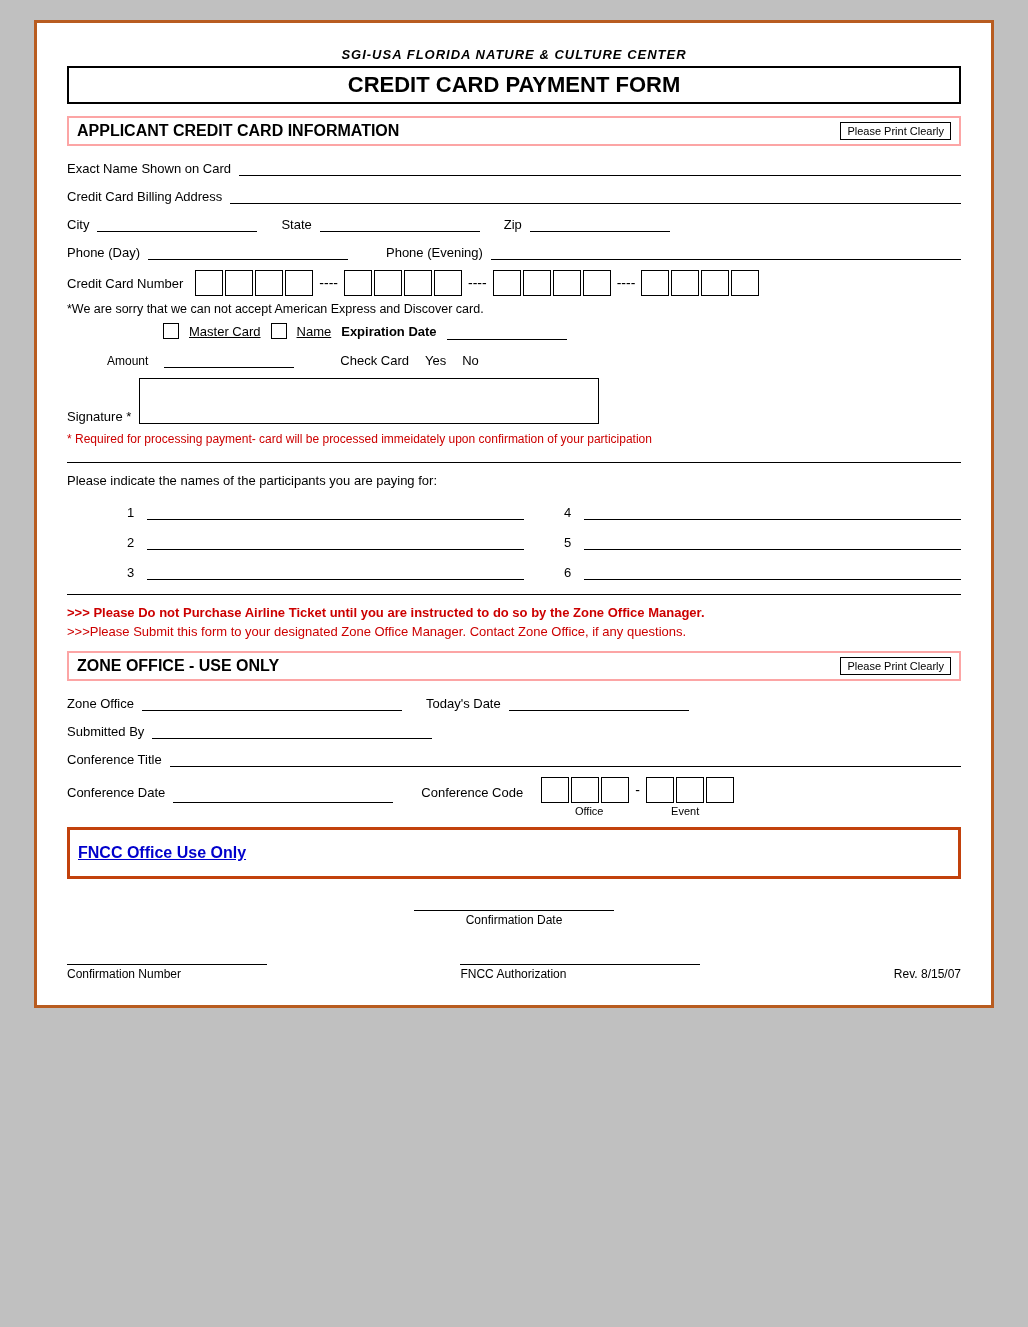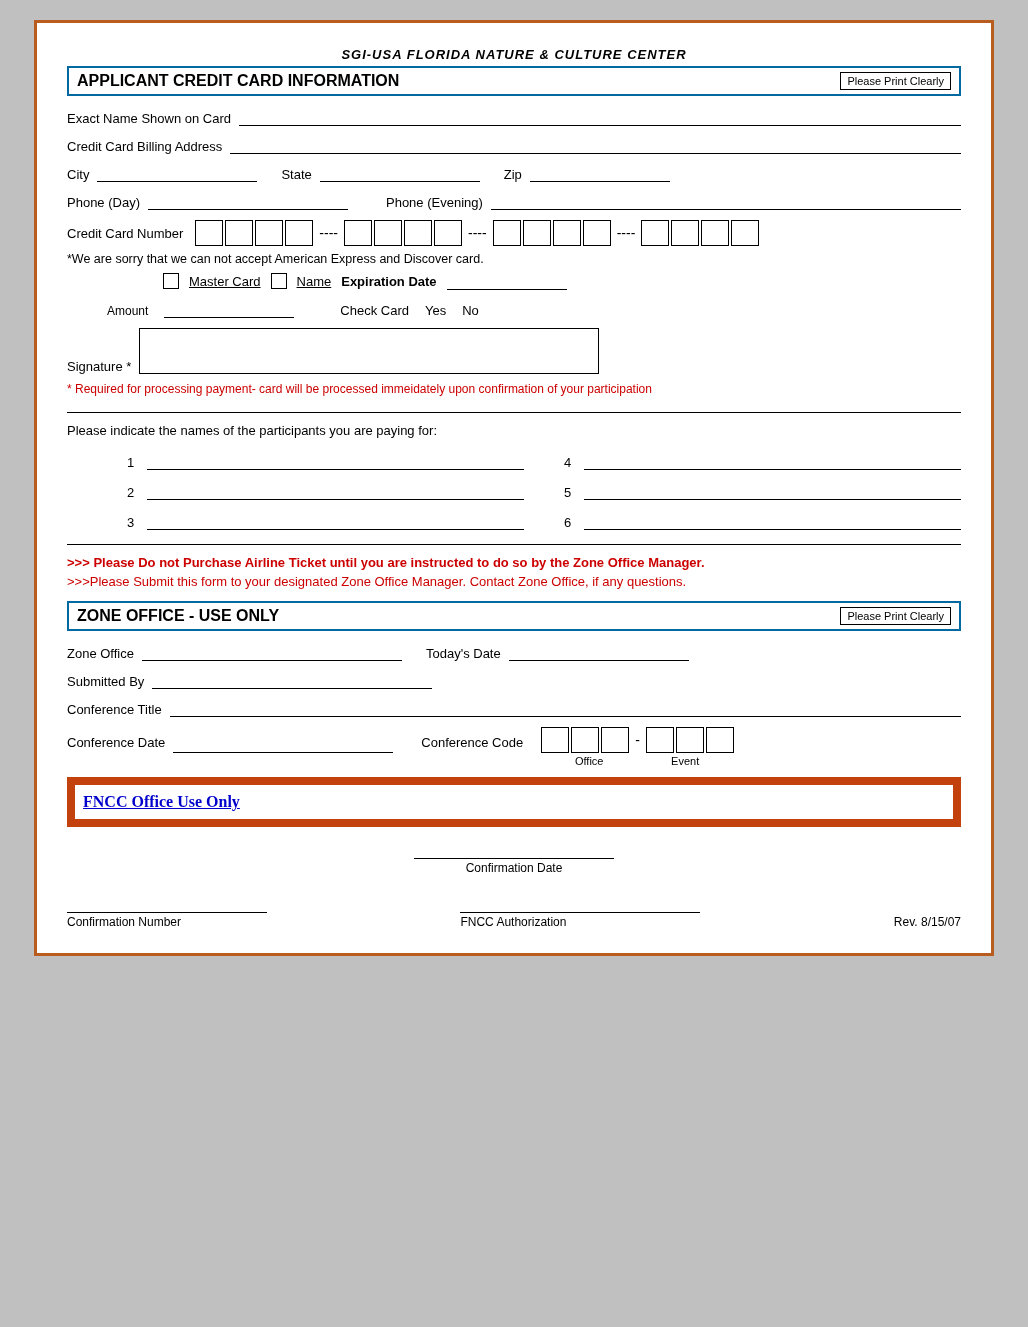--- a/index.html
+++ b/index.html
@@ -30,21 +30,21 @@
       font-weight: bold;
       font-size: 22px;
       border: 2px solid #000;
       padding: 4px 0;
       margin-bottom: 12px;
     }
     .section-header {
       display: flex;
       align-items: flex-end;
       justify-content: space-between;
-      border: 2px solid #0369a1;
+      border: 2px solid #fca5a5;
       padding: 4px 8px;
       margin-bottom: 12px;
     }
     .section-header-title {
       font-weight: bold;
       font-size: 16px;
     }
     .print-clearly {
       font-size: 11px;
       border: 1px solid #000;
@@ -211,24 +211,23 @@
     .conf-code-box {
       width: 28px;
       height: 26px;
       border: 1px solid #000;
     }
     .conf-dash {
       font-size: 14px;
       padding: 0 4px;
     }
     .fncc-header {
-      border: 8px solid #c2410c;
-      padding: 8px 8px;
+      border: 3px solid #c2410c;
+      padding: 14px 8px;
       margin-bottom: 14px;
-      font-family: Liberation Serif, serif;
     }
     .fncc-title {
       color: #0000cc;
       font-weight: bold;
       font-size: 16px;
       text-decoration: underline;
     }
     .confirmation-date-section {
       display: flex;
       justify-content: center;
@@ -277,20 +276,21 @@
       margin: 10px 0;
     }
   </style>
 </head>
 <body>
 
 <div class="page">
 
   <div class="org-title">SGI-USA FLORIDA NATURE &amp; CULTURE CENTER</div>
 
+  <div class="form-title">CREDIT CARD PAYMENT FORM</div>
 
   <div class="section-header">
     <span class="section-header-title">APPLICANT CREDIT CARD INFORMATION</span>
     <span class="print-clearly">Please Print Clearly</span>
   </div>
 
   <div class="field-row">
     <span class="field-label">Exact Name Shown on Card</span>
     <div class="field-line"></div>
   </div>

